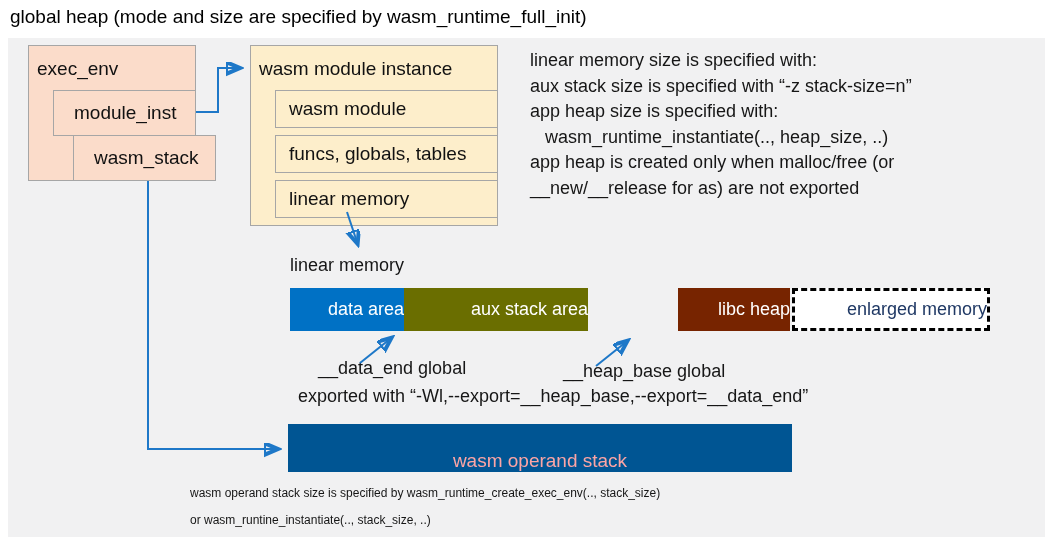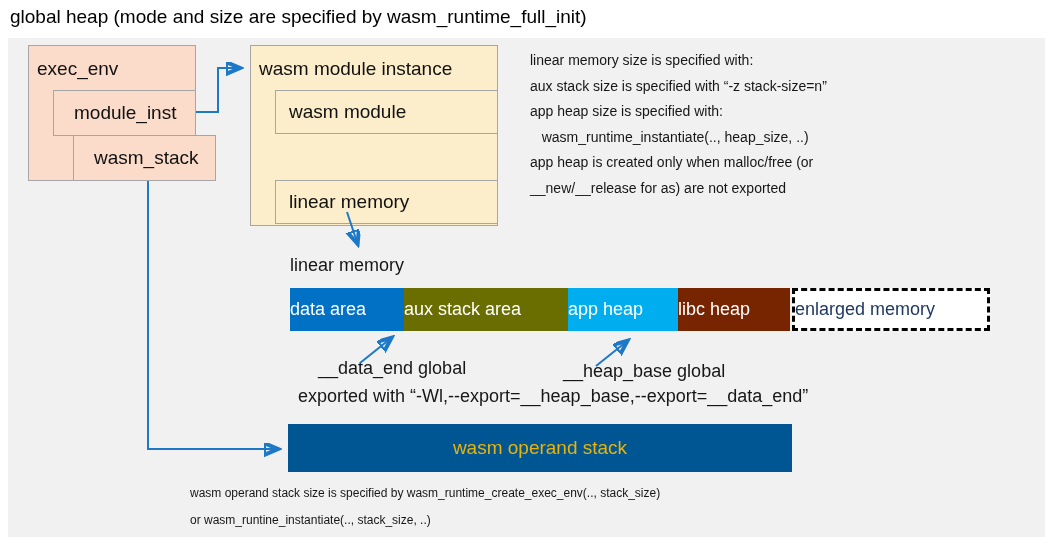--- a/index.html
+++ b/index.html
@@ -15,46 +15,46 @@
   .outer-box .hdr { position:absolute; left:8px; top:0; height:34px; line-height:45px; font-size:19px; white-space:nowrap; }
   .sub-box { position:absolute; border:1px solid #a6a6a6; display:flex; align-items:center;
              padding-left:13px; font-size:19px; white-space:nowrap; }
 
   .exec-outer { left:28px; top:45px; width:168px; height:136px; background:#fbdcca; }
   .exec-sub   { background:#fbdcca; left:53px; width:143px; height:46px;padding-left:20px; }
   .exec-sub1  { top:90px; }
   .exec-sub2  { top:135px;margin-left:20px; }
 
   .inst-outer { left:250px; top:45px; width:248px; height:181px; background:#fdeecb; }
-  .inst-sub   { background:#fdeecb; left:275px; width:223px; height:44px; }
+  .inst-sub   { background:#fdeecb; left:275px; width:223px; height:38px; }
   .inst-sub1  { top:90px; }
   .inst-sub2  { top:135px; }
   .inst-sub3  { top:180px; }
 
-  .notes-right { position:absolute; left:530px; top:48px; font-size:14px; line-height:25.5px; color:#161616; }
+  .notes-right { position:absolute; left:530px; top:48px; font-size:18px; line-height:25.5px; color:#161616; }
   .notes-right div { white-space:pre; }
 
   .lm-label { position:absolute; left:290px; top:255px; font-size:18px; color:#161616; }
 
   .seg { position:absolute; top:288px; height:43px; display:flex; align-items:center;
-         justify-content:flex-start; color:#ffffff; font-size:18px; white-space:nowrap; }
+         justify-content:flex-end; color:#ffffff; font-size:18px; white-space:nowrap; }
   .seg-data { left:290px; width:114px; background:#0071c5; }
   .seg-aux  { left:404px; width:184px; background:#6a6e00; }
   .seg-app  { left:568px; width:110px; background:#00aeef; }
   .seg-libc { left:678px; width:112px; background:#772400; }
   .seg-enl  { left:792px; width:198px; background:#ffffff; border:3px dashed #000;
               color:#1f3864; }
 
   .ann { position:absolute; font-size:18px; color:#161616; white-space:nowrap; }
   .ann-data-end { left:318px; top:358px; }
   .ann-heap-base { left:563px; top:361px; }
   .ann-exported { left:298px; top:386px; }
 
   .op-stack { position:absolute; left:288px; top:424px; width:504px; height:48px; background:#005593;
-              color:#eab308; display:flex; align-items:center; justify-content:center; font-size:19px; }
+              color:#fca5a5; display:flex; align-items:flex-end; justify-content:center; font-size:19px; }
 
   .notes-bottom { position:absolute; left:190px; top:480px; font-size:12px; line-height:27px; color:#161616; }
   .notes-bottom div { white-space:pre; }
 
   svg.arrows { position:absolute; left:0; top:0; width:1054px; height:547px; pointer-events:none; }
   svg.arrows path, svg.arrows polyline { stroke:#1e78c8; stroke-width:2; fill:none; }
 </style>
 </head>
 <body>
 
@@ -73,43 +73,43 @@
   <div class="sub-box exec-sub exec-sub2">
     <span>wasm_stack</span>
   </div>
 
   <div class="outer-box inst-outer">
     <div class="hdr">wasm module instance</div>
   </div>
   <div class="sub-box inst-sub inst-sub1">
     <span>wasm module</span>
   </div>
+  <div class="sub-box inst-sub inst-sub2">
+    <span>funcs, globals, tables</span>
+  </div>
   <div class="sub-box inst-sub inst-sub3">
     <span>linear memory</span>
   </div>
 
   <div class="notes-right">
     <div>linear memory size is specified with:</div>
     <div>aux stack size is specified with “-z stack-size=n”</div>
     <div>app heap size is specified with:</div>
     <div>   wasm_runtime_instantiate(.., heap_size, ..)</div>
     <div>app heap is created only when malloc/free (or</div>
     <div>__new/__release for as) are not exported</div>
   </div>
 
   <div class="lm-label">linear memory</div>
 
   <div class="seg seg-data">
     <span>data area</span>
   </div>
   <div class="seg seg-aux">
     <span>aux stack area</span>
-  </div>
-  <div class="seg seg-app">
-    <span>app heap</span>
   </div>
   <div class="seg seg-libc">
     <span>libc heap</span>
   </div>
   <div class="seg seg-enl">
     <span>enlarged memory</span>
   </div>
 
   <div class="ann ann-data-end">__data_end global</div>
   <div class="ann ann-heap-base">__heap_base global</div>

